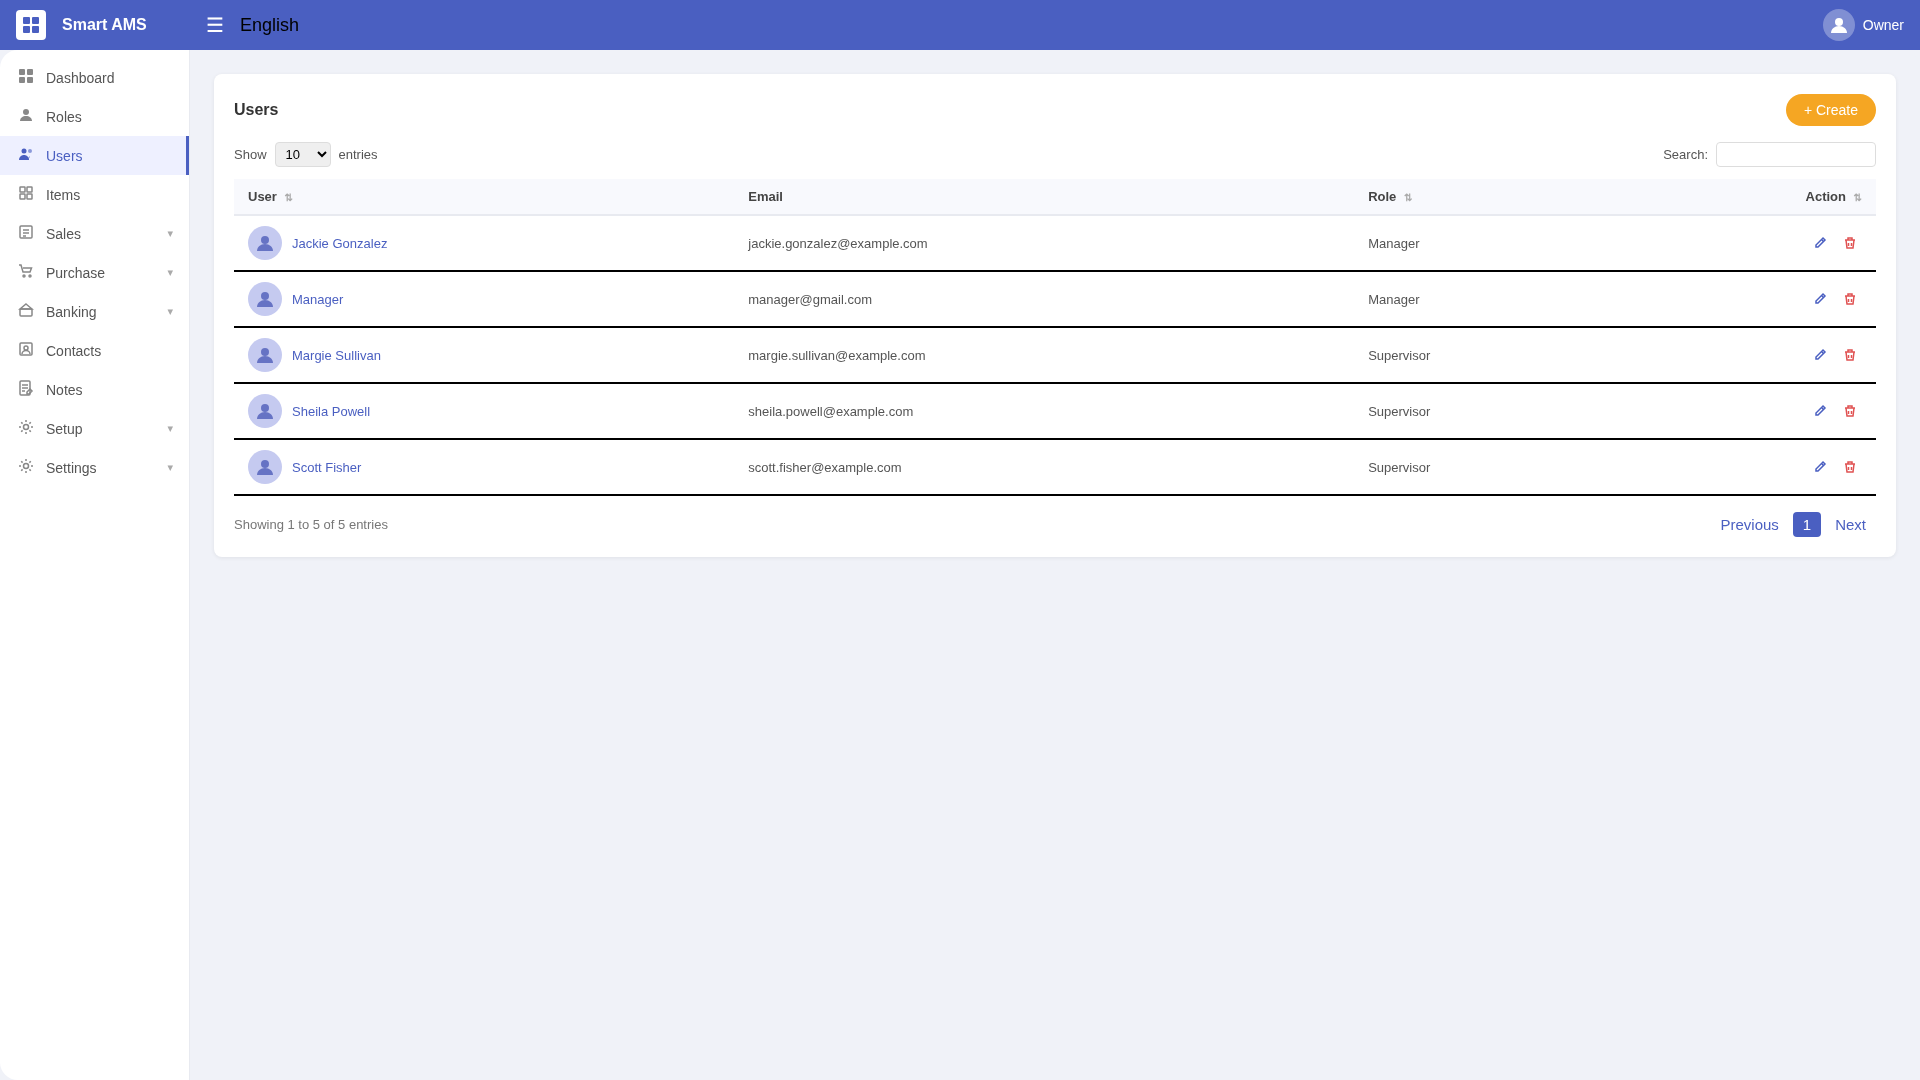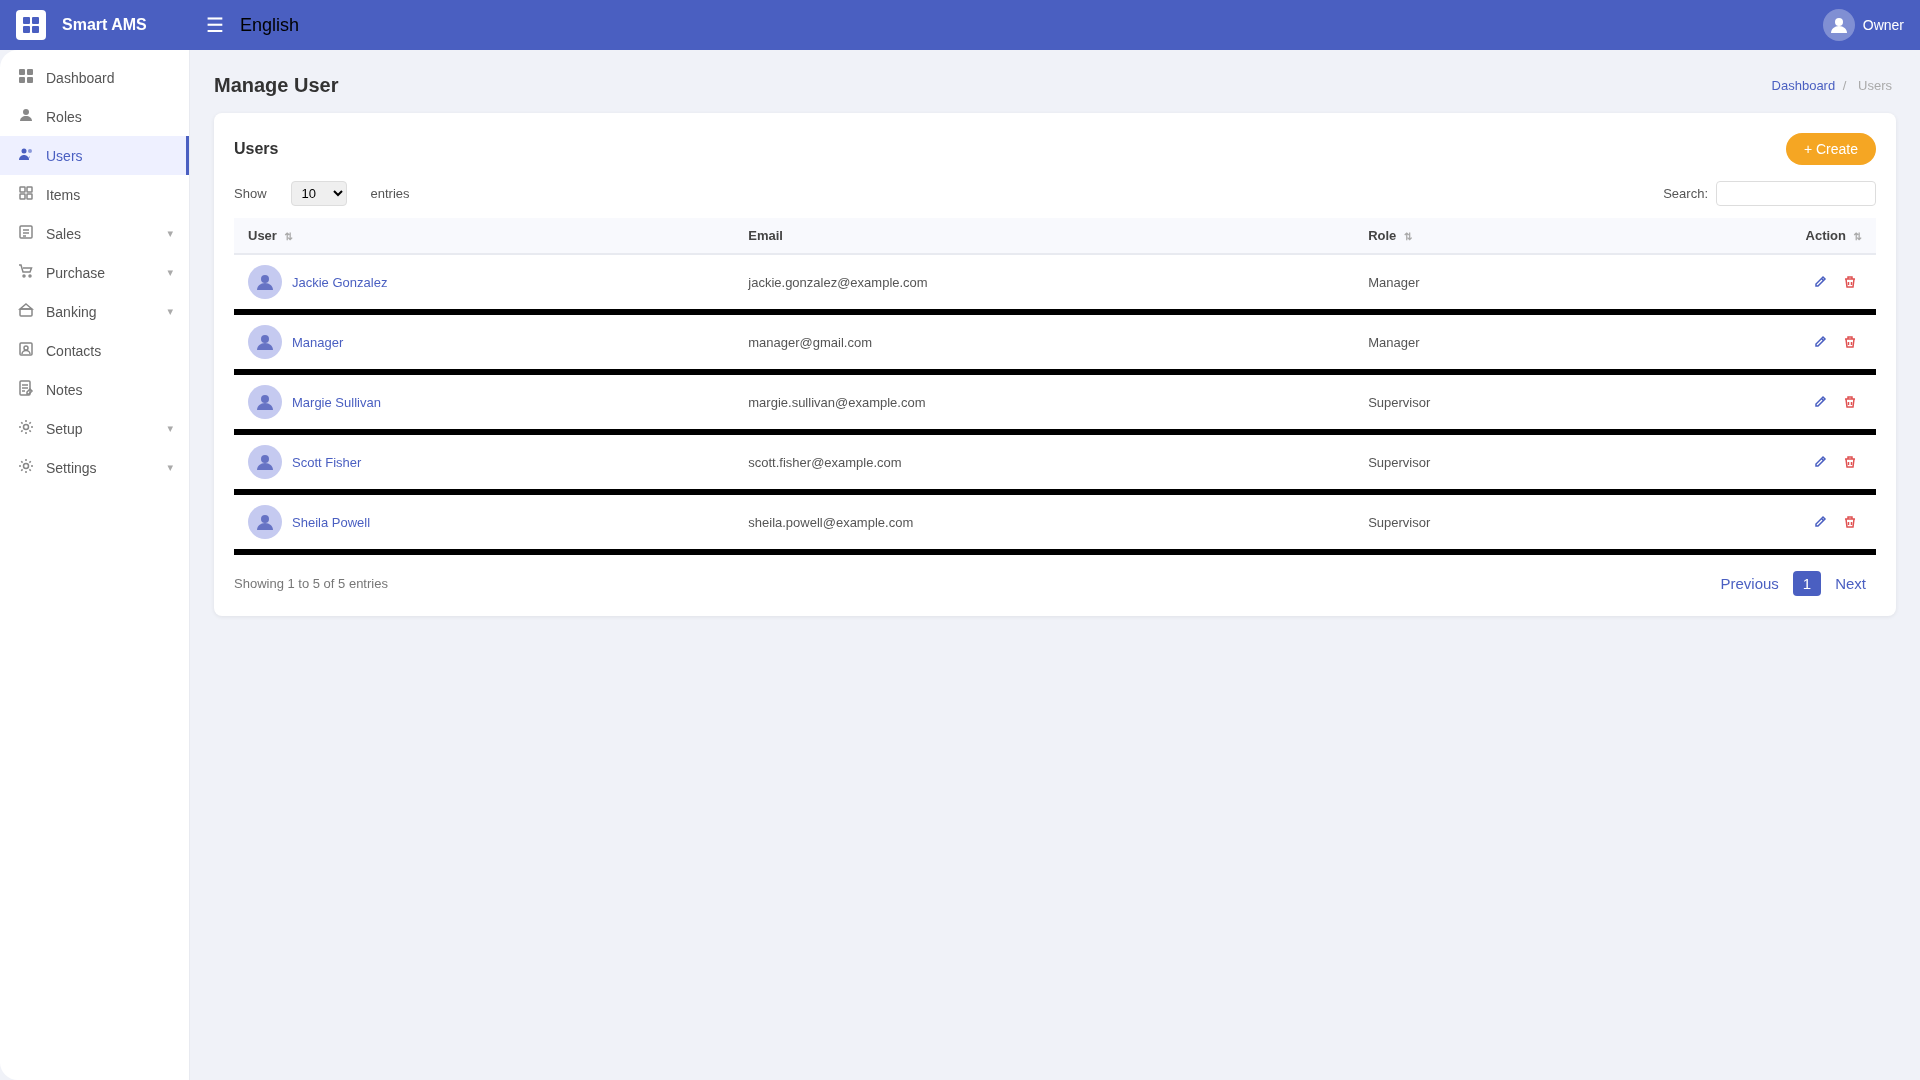--- a/index.html
+++ b/index.html
@@ -170,21 +170,21 @@
     
     .table-controls {
       display: flex;
       justify-content: space-between;
       align-items: center;
       margin-bottom: 12px;
     }
     .show-entries {
       display: flex;
       align-items: center;
-      gap: 24px;
+      gap: 8px;
       font-size: 13px;
       color: #555;
     }
     .show-entries select {
       border: 1px solid #ddd;
       border-radius: 4px;
       padding: 3px 6px;
       font-size: 13px;
     }
     .search-box {
@@ -213,21 +213,21 @@
     }
     th {
       padding: 10px 14px;
       text-align: left;
       font-weight: 600;
       color: #444;
       border-bottom: 2px solid #e8eaf0;
     }
     td {
       padding: 10px 14px;
-      border-bottom: 6px solid #000000;
+      border-bottom: 2px solid #000000;
       color: #555;
       vertical-align: middle;
     }
 
     .user-cell {
       display: flex;
       align-items: center;
       gap: 10px;
     }
     .user-avatar {
@@ -440,28 +440,20 @@
           <path d="M8 1v2M8 13v2M1 8h2M13 8h2M3.2 3.2l1.4 1.4M11.4 11.4l1.4 1.4M3.2 12.8l1.4-1.4M11.4 4.6l1.4-1.4"></path>
         </svg>
       </span>
       <span>Settings</span>
       <span class="chevron">▾</span>
     </div>
   </nav>
 
   <main class="content">
 
-    <div class="breadcrumb-bar">
-      <h1 class="page-title">Manage User</h1>
-      <div class="breadcrumb">
-        <a href="#">Dashboard</a>
-        <span> / </span>
-        <span>Users</span>
-      </div>
-    </div>
 
     <div class="card">
       <div class="card-header">
         <span class="card-title">Users</span>
         <button class="btn-create">+ Create</button>
       </div>
 
       <div class="table-controls">
         <div class="show-entries">
           <span>Show</span>
@@ -600,20 +592,54 @@
     </tr>
             <tr>
       <td>
         <div class="user-cell">
           <div class="user-avatar">
             <svg width="20" height="20" viewBox="0 0 20 20" fill="#6673c4">
               <circle cx="10" cy="7" r="4"></circle>
               <path d="M2 18c0-4 3.6-7 8-7s8 3 8 7"></path>
             </svg>
           </div>
+          <span class="user-name">Sheila Powell</span>
+        </div>
+      </td>
+      <td>sheila.powell@example.com</td>
+      <td>Supervisor</td>
+      <td style="text-align:right;">
+        <div class="action-icons" style="justify-content:flex-end;">
+          <span class="action-icon edit" title="Edit">
+            <svg width="14" height="14" viewBox="0 0 14 14" fill="none" stroke="#4a5fc1" stroke-width="1.5">
+              <path d="M10 2l2 2-7 7H3V9l7-7z"></path>
+              <line x1="8.5" y1="3.5" x2="10.5" y2="5.5"></line>
+            </svg>
+          </span>
+          <span class="action-icon delete" title="Delete">
+            <svg width="14" height="14" viewBox="0 0 14 14" fill="none" stroke="#e05252" stroke-width="1.5">
+              <polyline points="2,4 12,4"></polyline>
+              <path d="M5 4V2h4v2"></path>
+              <path d="M3 4l1 8h6l1-8"></path>
+              <line x1="5.5" y1="7" x2="5.5" y2="10"></line>
+              <line x1="8.5" y1="7" x2="8.5" y2="10"></line>
+            </svg>
+          </span>
+        </div>
+      </td>
+    </tr>
+            <tr>
+      <td>
+        <div class="user-cell">
+          <div class="user-avatar">
+            <svg width="20" height="20" viewBox="0 0 20 20" fill="#6673c4">
+              <circle cx="10" cy="7" r="4"></circle>
+              <path d="M2 18c0-4 3.6-7 8-7s8 3 8 7"></path>
+            </svg>
+          </div>
           <span class="user-name">Scott Fisher</span>
         </div>
       </td>
       <td>scott.fisher@example.com</td>
       <td>Supervisor</td>
       <td style="text-align:right;">
         <div class="action-icons" style="justify-content:flex-end;">
           <span class="action-icon edit" title="Edit">
             <svg width="14" height="14" viewBox="0 0 14 14" fill="none" stroke="#4a5fc1" stroke-width="1.5">
               <path d="M10 2l2 2-7 7H3V9l7-7z"></path>
@@ -625,54 +651,20 @@
               <polyline points="2,4 12,4"></polyline>
               <path d="M5 4V2h4v2"></path>
               <path d="M3 4l1 8h6l1-8"></path>
               <line x1="5.5" y1="7" x2="5.5" y2="10"></line>
               <line x1="8.5" y1="7" x2="8.5" y2="10"></line>
             </svg>
           </span>
         </div>
       </td>
     </tr>
-            <tr>
-      <td>
-        <div class="user-cell">
-          <div class="user-avatar">
-            <svg width="20" height="20" viewBox="0 0 20 20" fill="#6673c4">
-              <circle cx="10" cy="7" r="4"></circle>
-              <path d="M2 18c0-4 3.6-7 8-7s8 3 8 7"></path>
-            </svg>
-          </div>
-          <span class="user-name">Sheila Powell</span>
-        </div>
-      </td>
-      <td>sheila.powell@example.com</td>
-      <td>Supervisor</td>
-      <td style="text-align:right;">
-        <div class="action-icons" style="justify-content:flex-end;">
-          <span class="action-icon edit" title="Edit">
-            <svg width="14" height="14" viewBox="0 0 14 14" fill="none" stroke="#4a5fc1" stroke-width="1.5">
-              <path d="M10 2l2 2-7 7H3V9l7-7z"></path>
-              <line x1="8.5" y1="3.5" x2="10.5" y2="5.5"></line>
-            </svg>
-          </span>
-          <span class="action-icon delete" title="Delete">
-            <svg width="14" height="14" viewBox="0 0 14 14" fill="none" stroke="#e05252" stroke-width="1.5">
-              <polyline points="2,4 12,4"></polyline>
-              <path d="M5 4V2h4v2"></path>
-              <path d="M3 4l1 8h6l1-8"></path>
-              <line x1="5.5" y1="7" x2="5.5" y2="10"></line>
-              <line x1="8.5" y1="7" x2="8.5" y2="10"></line>
-            </svg>
-          </span>
-        </div>
-      </td>
-    </tr>
           </tbody>
       </table>
 
       <div class="pagination-bar">
         <span>Showing 1 to 5 of 5 entries</span>
         <div class="pagination-controls">
           <button class="page-btn">Previous</button>
           <button class="page-btn active">1</button>
           <button class="page-btn">Next</button>
         </div>

